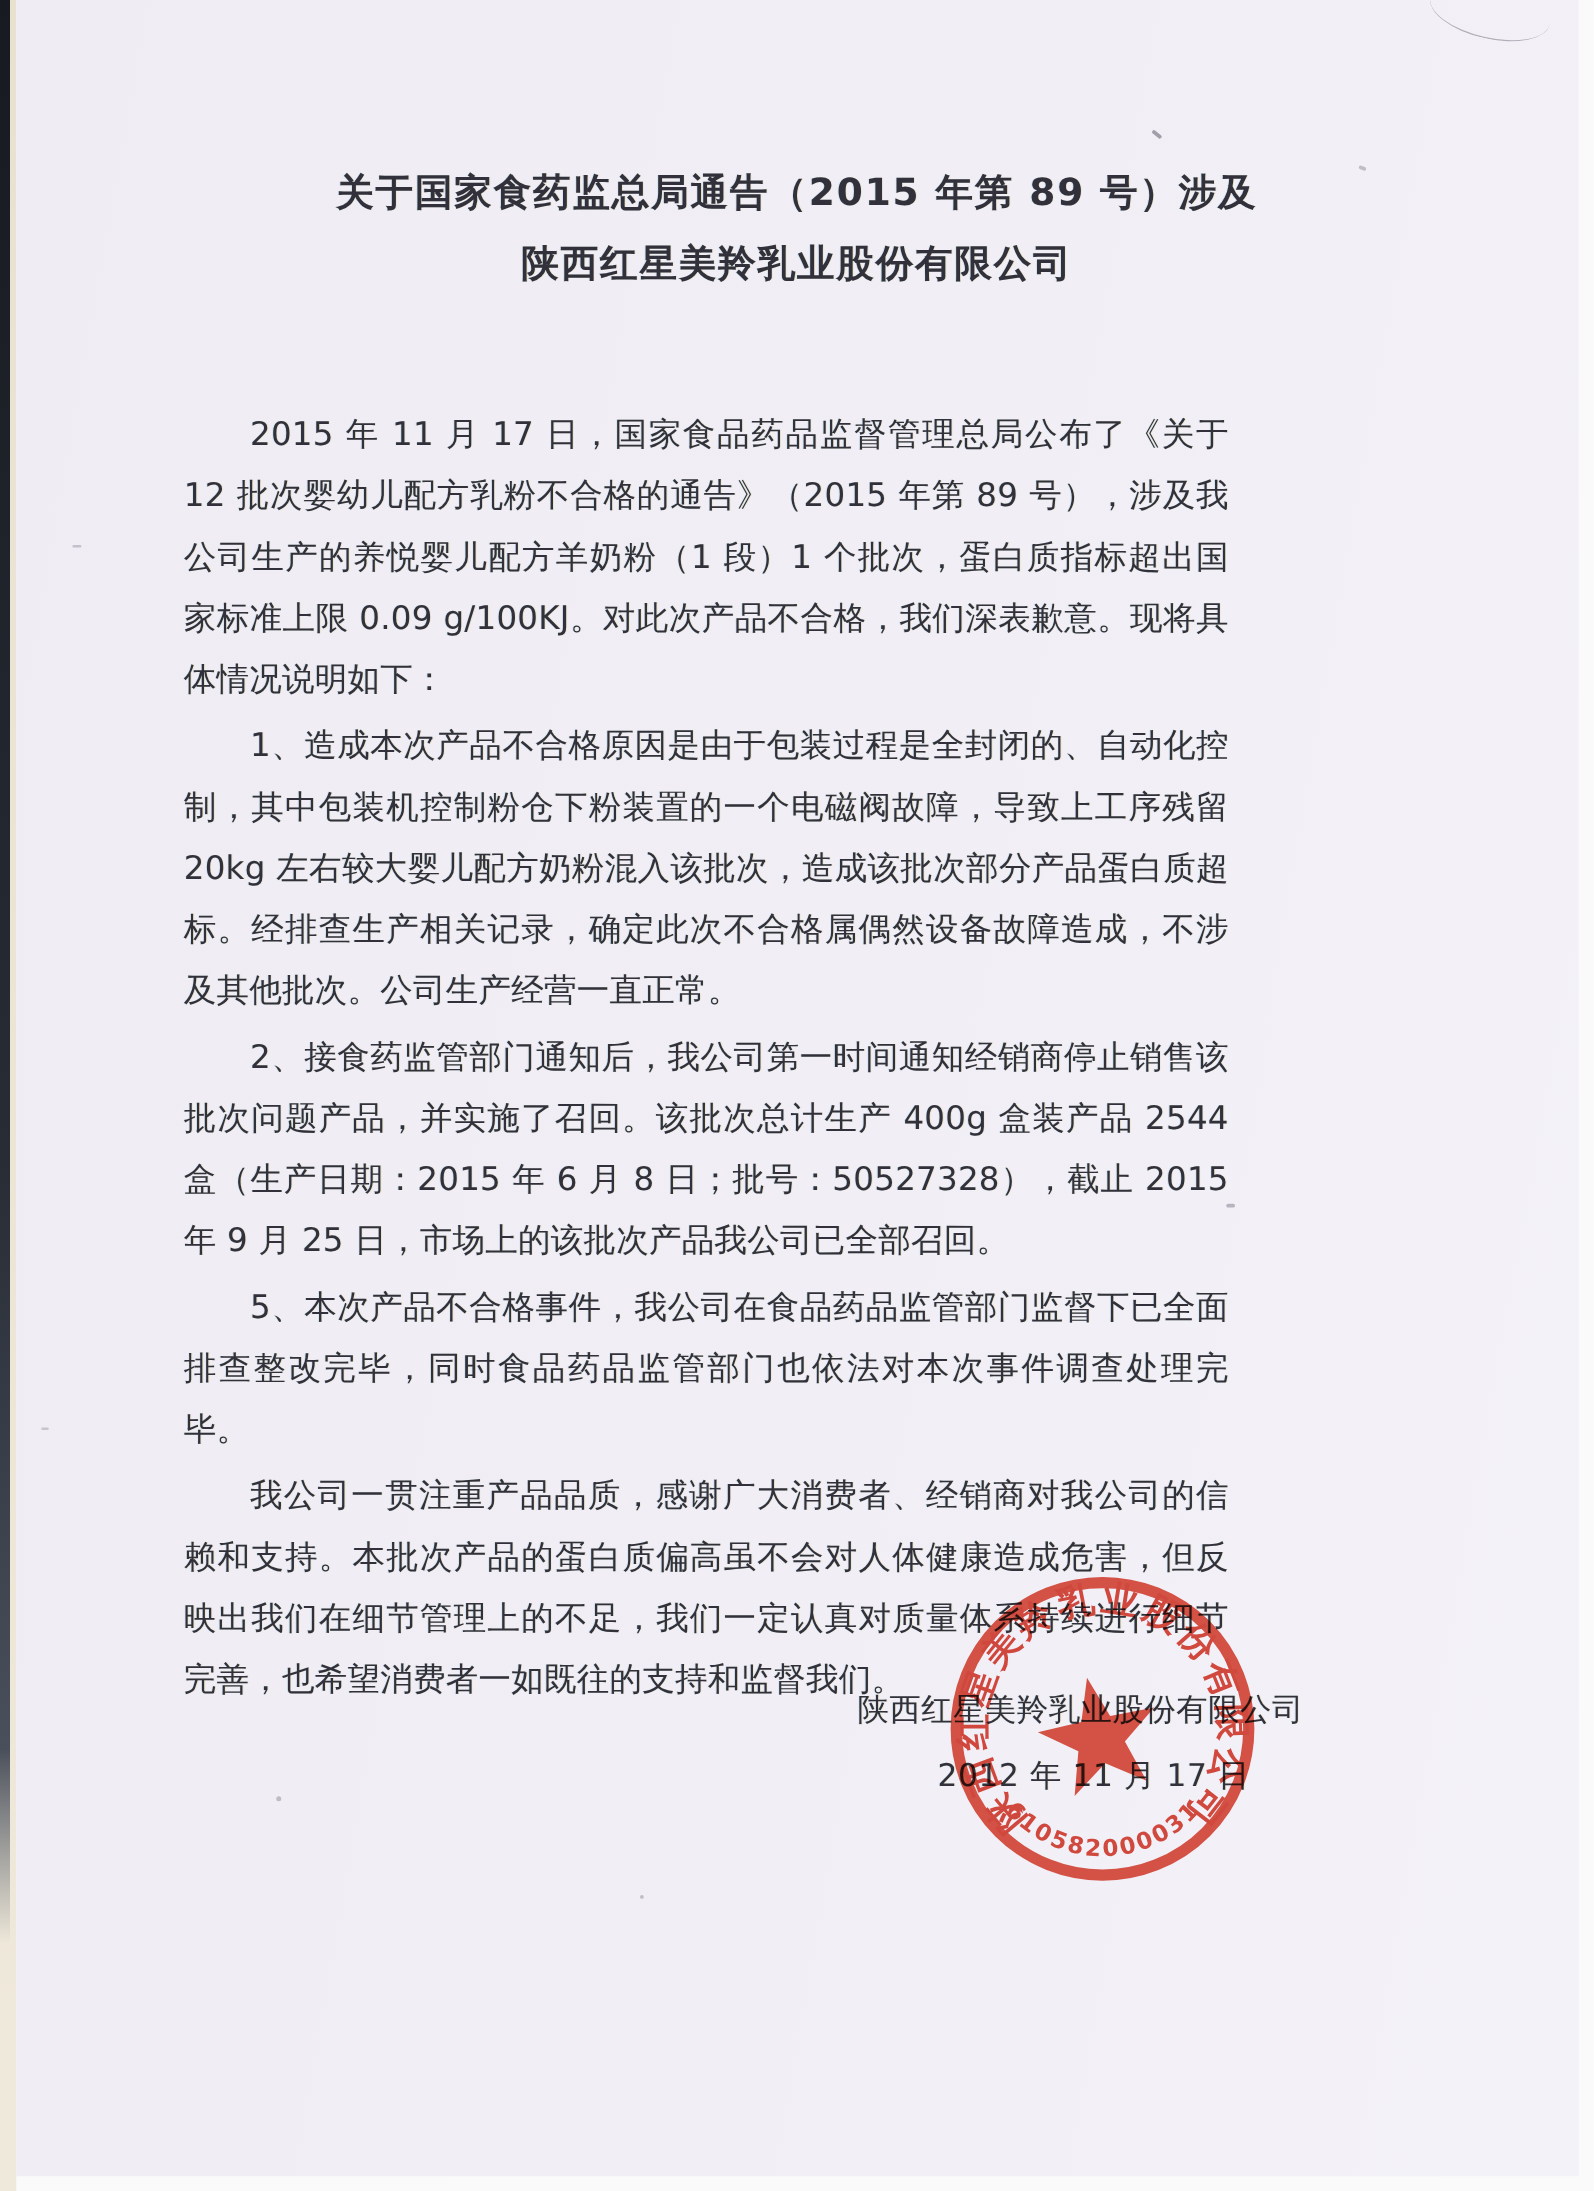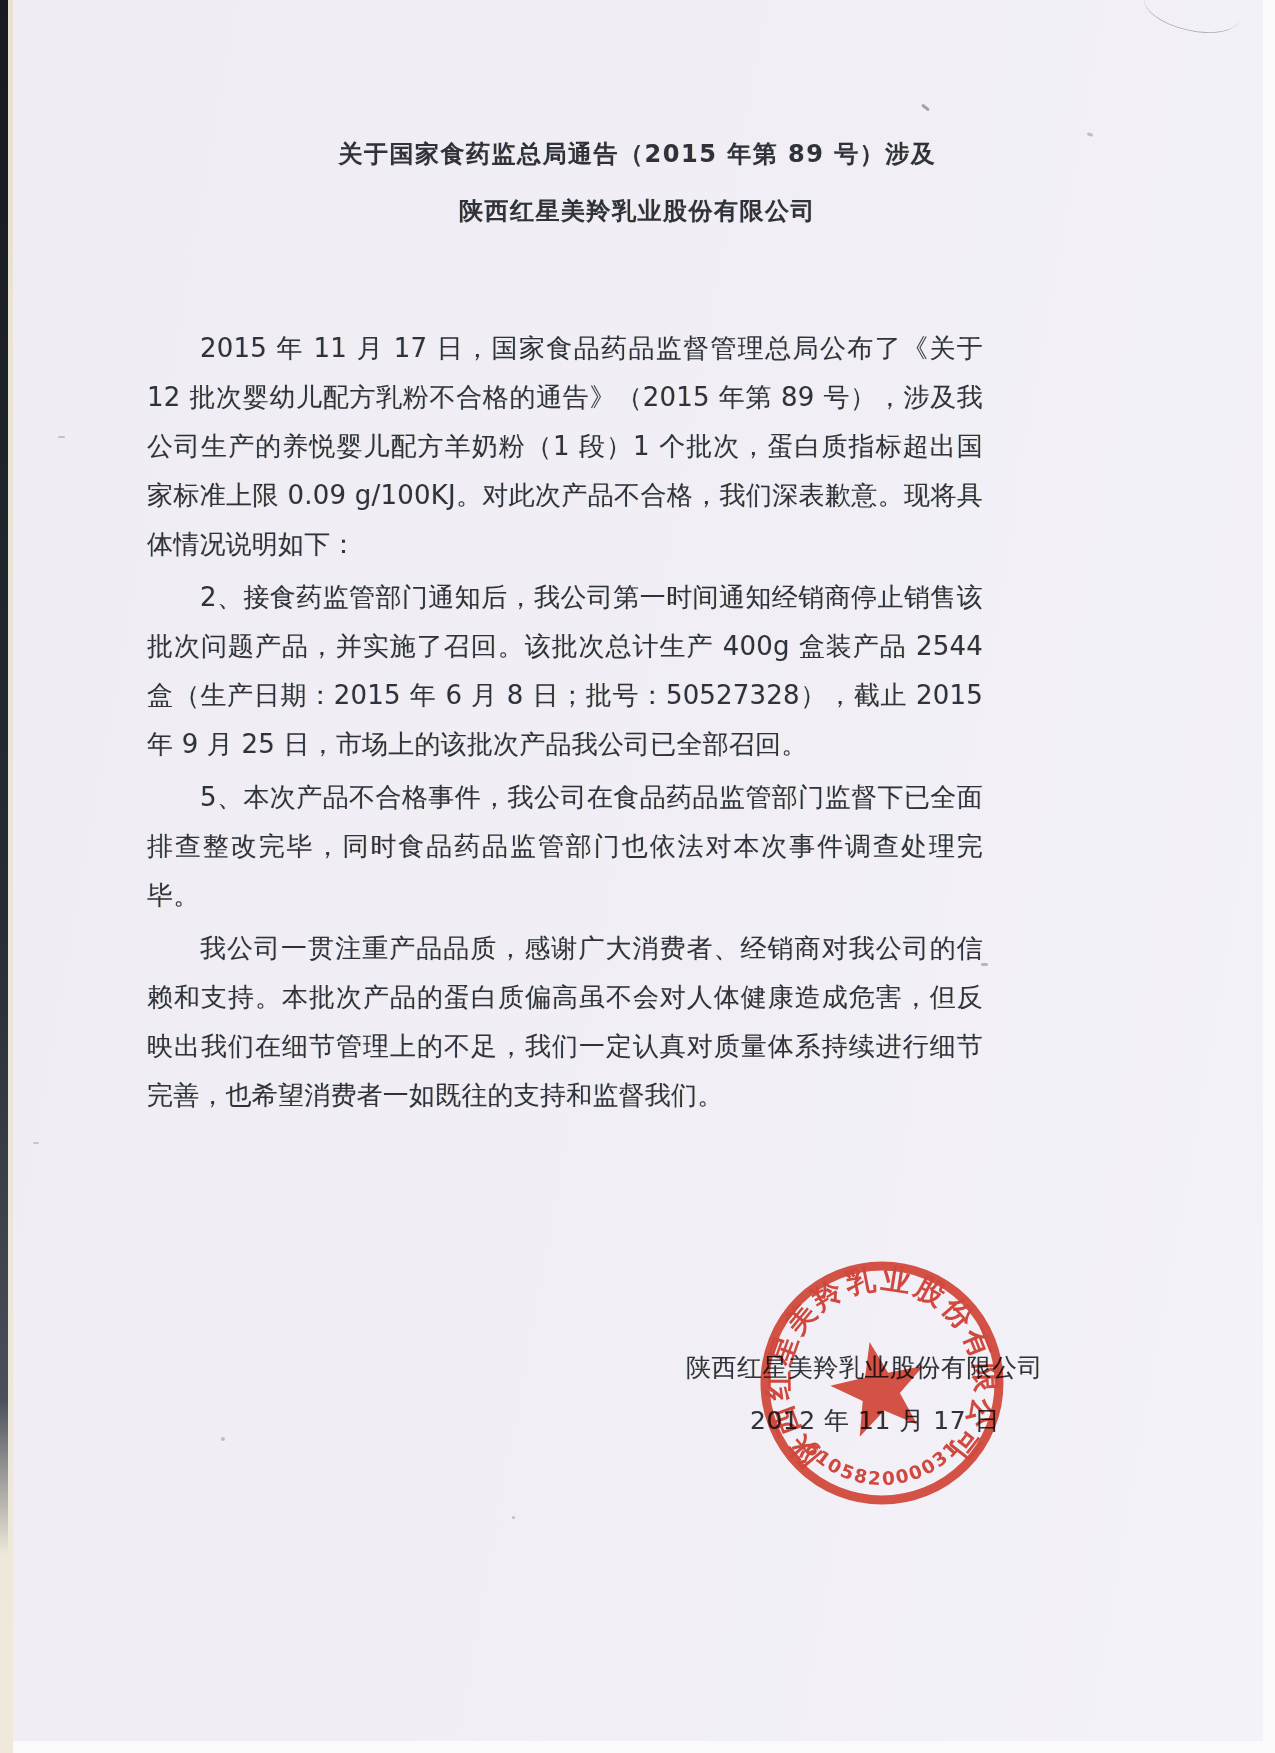--- a/index.html
+++ b/index.html
@@ -13,21 +13,21 @@
   .edge-cream{position:absolute;left:0;top:0;width:13px;height:100%;
     background:linear-gradient(to bottom,#e9e1d0,#efe9db);}
   .edge-dark{position:absolute;left:0;top:0;width:8px;height:1555px;
     background:linear-gradient(to bottom,#171a20,#272c35 60%,#4a505b 90%,rgba(74,80,91,0));}
   .paper{position:absolute;left:13px;top:0;right:12px;bottom:12px;
     background:linear-gradient(100deg,#efecf4 0%,#f1eef6 55%,#f4f2f9 100%);}
   
   .ink{color:#32313b;
     text-shadow:0.7px 0 0 rgba(205,185,0,.16),-0.7px 0 0 rgba(0,175,215,.13);}
   .title{position:absolute;left:0;top:126px;width:1275px;text-align:center;
-    font-size:24px;font-weight:bold;line-height:57px;letter-spacing:1.5px;}
+    font-size:30px;font-weight:bold;line-height:57px;letter-spacing:1.5px;}
   .body-text{position:absolute;left:143px;top:320px;width:844px;
     font-size:26px;line-height:49px;text-align:justify;letter-spacing:0.2px;}
   .body-text p{margin:4px;text-indent:53px;}
   .sig-company{position:absolute;top:1351px;right:232px;font-size:25px;letter-spacing:0.5px;}
   .sig-date{position:absolute;top:1404px;right:275px;font-size:25px;letter-spacing:0.5px;}
   
   .seal{position:absolute;left:752px;top:1253px;width:260px;height:260px;
     mix-blend-mode:multiply;opacity:.9;}
   .seal text{font-family:"DejaVu Sans",sans-serif;}
   
@@ -52,20 +52,21 @@
   <div class="edge-dark"></div>
   <div class="paper"></div>
 
   <div class="title ink">
     <div>关于国家食药监总局通告（2015 年第 89 号）涉及</div>
     <div>陕西红星美羚乳业股份有限公司</div>
   </div>
 
   <div class="body-text ink">
     <p>2015 年 11 月 17 日，国家食品药品监督管理总局公布了《关于 12 批次婴幼儿配方乳粉不合格的通告》（2015 年第 89 号），涉及我公司生产的养悦婴儿配方羊奶粉（1 段）1 个批次，蛋白质指标超出国家标准上限 0.09 g/100KJ。对此次产品不合格，我们深表歉意。现将具体情况说明如下：</p>
+    <p>1、造成本次产品不合格原因是由于包装过程是全封闭的、自动化控制，其中包装机控制粉仓下粉装置的一个电磁阀故障，导致上工序残留 20kg 左右较大婴儿配方奶粉混入该批次，造成该批次部分产品蛋白质超标。经排查生产相关记录，确定此次不合格属偶然设备故障造成，不涉及其他批次。公司生产经营一直正常。</p>
     <p>2、接食药监管部门通知后，我公司第一时间通知经销商停止销售该批次问题产品，并实施了召回。该批次总计生产 400g 盒装产品 2544 盒（生产日期：2015 年 6 月 8 日；批号：50527328），截止 2015 年 9 月 25 日，市场上的该批次产品我公司已全部召回。</p>
     <p>5、本次产品不合格事件，我公司在食品药品监管部门监督下已全面排查整改完毕，同时食品药品监管部门也依法对本次事件调查处理完毕。</p>
     <p>我公司一贯注重产品品质，感谢广大消费者、经销商对我公司的信赖和支持。本批次产品的蛋白质偏高虽不会对人体健康造成危害，但反映出我们在细节管理上的不足，我们一定认真对质量体系持续进行细节完善，也希望消费者一如既往的支持和监督我们。</p>
   </div>
 
   <div class="sig-company ink">陕西红星美羚乳业股份有限公司</div>
   <div class="sig-date ink">2012 年 11 月 17 日</div>
 
   <svg class="seal" viewBox="0 0 260 260" xmlns="http://www.w3.org/2000/svg">
     <defs>

